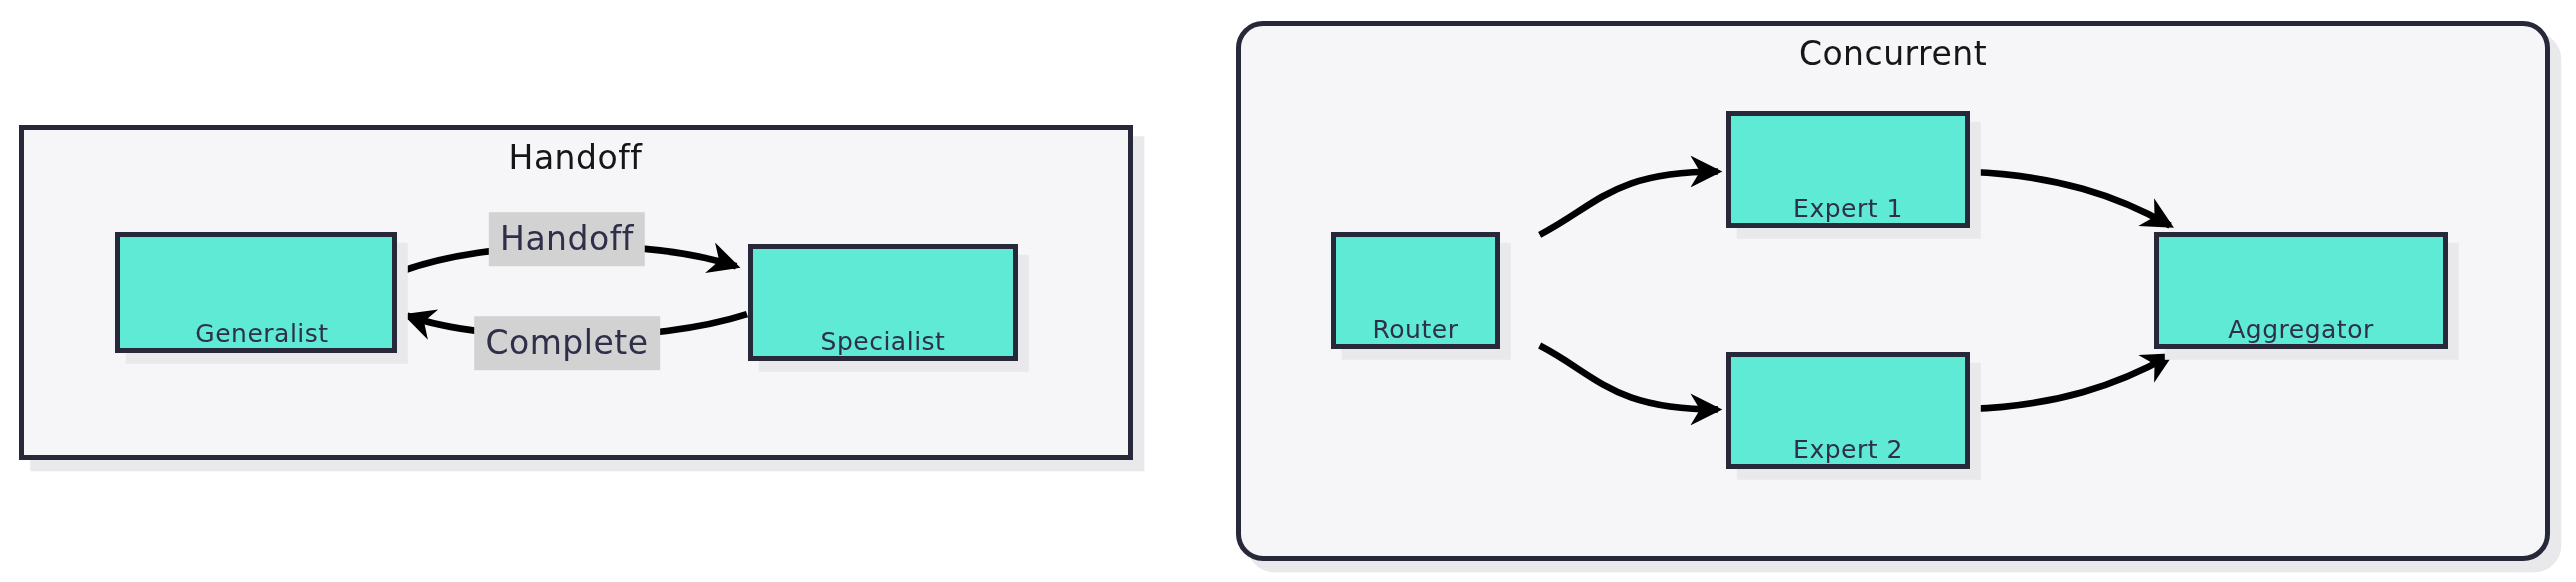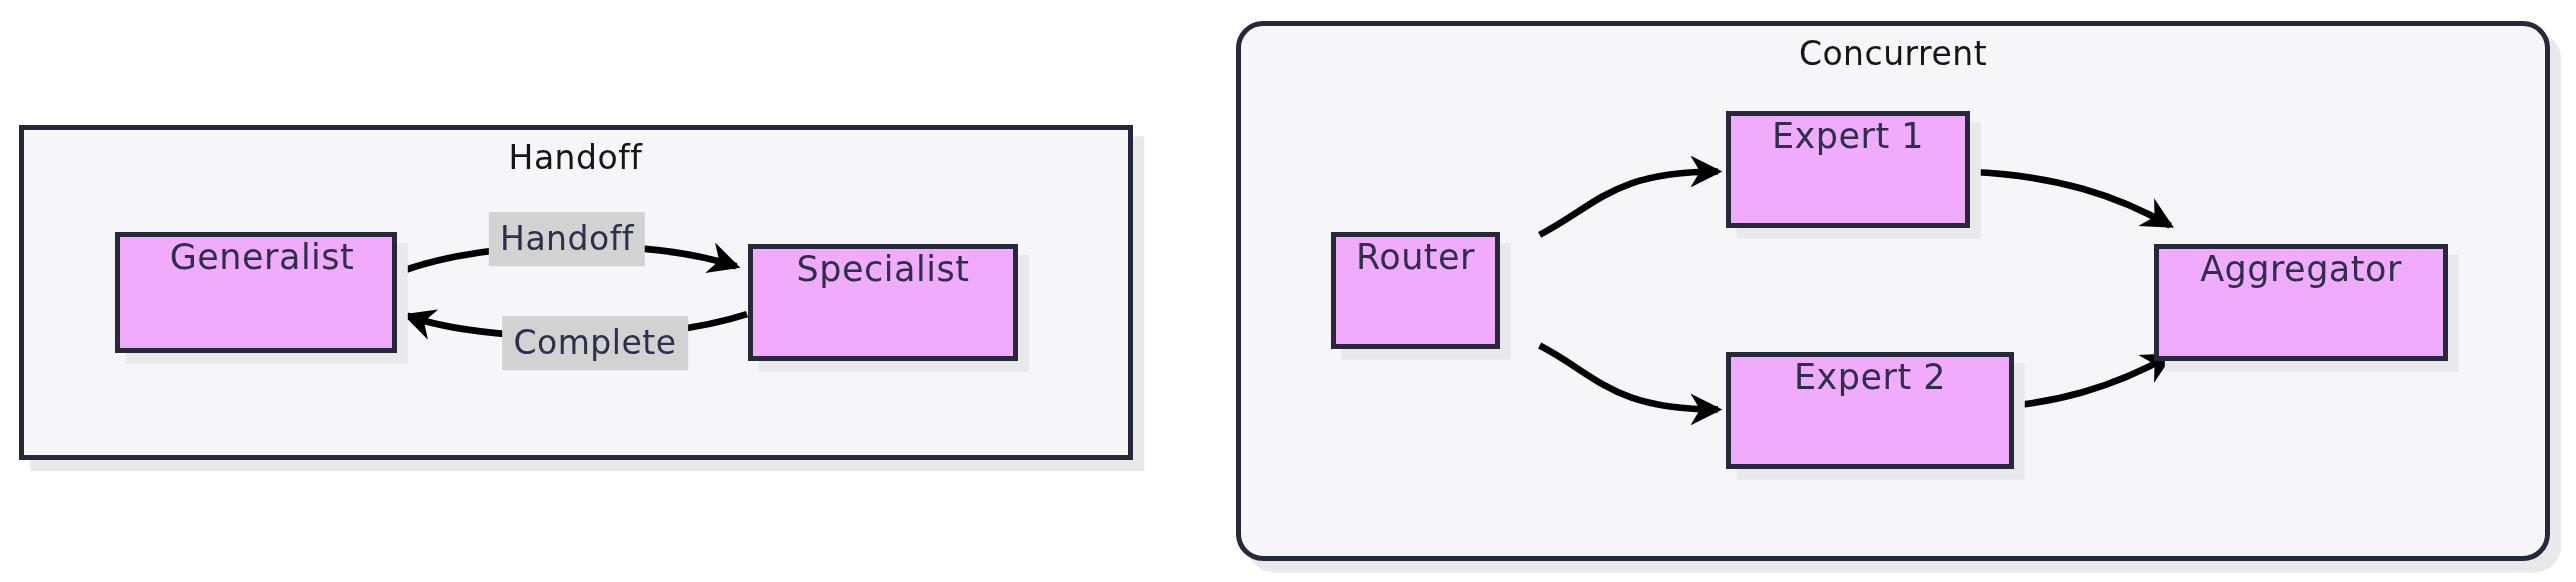--- a/index.html
+++ b/index.html
@@ -13,24 +13,24 @@
     background:#f6f6f9; border:5.2px solid #28283b;
     box-shadow:11.3px 11.3px 0 0 #e9e9ec;
   }
   .panel-title {
     position:absolute; top:9.3px; left:0; right:0;
     text-align:center; font-size:33px; line-height:1.15;
     color:#161616; font-weight:500; letter-spacing:0.5px;
   }
   .node {
     position:absolute; box-sizing:border-box;
-    background:#f0abfc; border:5.2px solid #28283b;
+    background:#5eead4; border:5.2px solid #28283b;
     box-shadow:10.8px 10.8px 0 0 #e9e9ec;
-    display:flex; align-items:flex-start; justify-content:center;
-    font-size:35px; color:#2f2f4a; letter-spacing:0.5px; white-space:nowrap;
+    display:flex; align-items:flex-end; justify-content:center;
+    font-size:25px; color:#2f2f4a; letter-spacing:0.5px; white-space:nowrap;
   }
   .edge-label {
     position:absolute; transform:translate(-50%,-50%);
     background:#d2d2d2; color:#2f2f4a;
     font-size:33px; line-height:1; padding:10.3px 11.3px;
     white-space:nowrap; letter-spacing:0.5px;
   }
   svg.edges { position:absolute; left:0; top:0; width:3925px; height:582px; }
   svg.edges path.edge { fill:none; stroke:#000000; stroke-width:13px; }
 </style>
@@ -72,28 +72,28 @@
   <div class="node" style="left:748px; top:232px; width:270px; height:117px;margin-top:12px;">
     <span>Specialist</span>
   </div>
 
   <div class="node" style="left:1331px; top:232px; width:169px; height:117px;">
     <span>Router</span>
   </div>
   <div class="node" style="left:1726px; top:111px; width:244px; height:117px;">
     <span>Expert 1</span>
   </div>
-  <div class="node" style="left:1726px; top:352px; width:288px; height:117px;">
+  <div class="node" style="left:1726px; top:352px; width:244px; height:117px;">
     <span>Expert 2</span>
   </div>
-  <div class="node" style="left:2154px; top:232px; width:294px; height:117px;margin-top:12px;">
+  <div class="node" style="left:2154px; top:232px; width:294px; height:117px;">
     <span>Aggregator</span>
   </div>
 
   <div class="edge-label" style="left:567px; top:239px;">
     <span>Handoff</span>
   </div>
-  <div class="edge-label" style="left:567px; top:343px;margin-left:28px;">
+  <div class="edge-label" style="left:567px; top:343px;">
     <span>Complete</span>
   </div>
 
 </div>
 
 
 </body></html>

